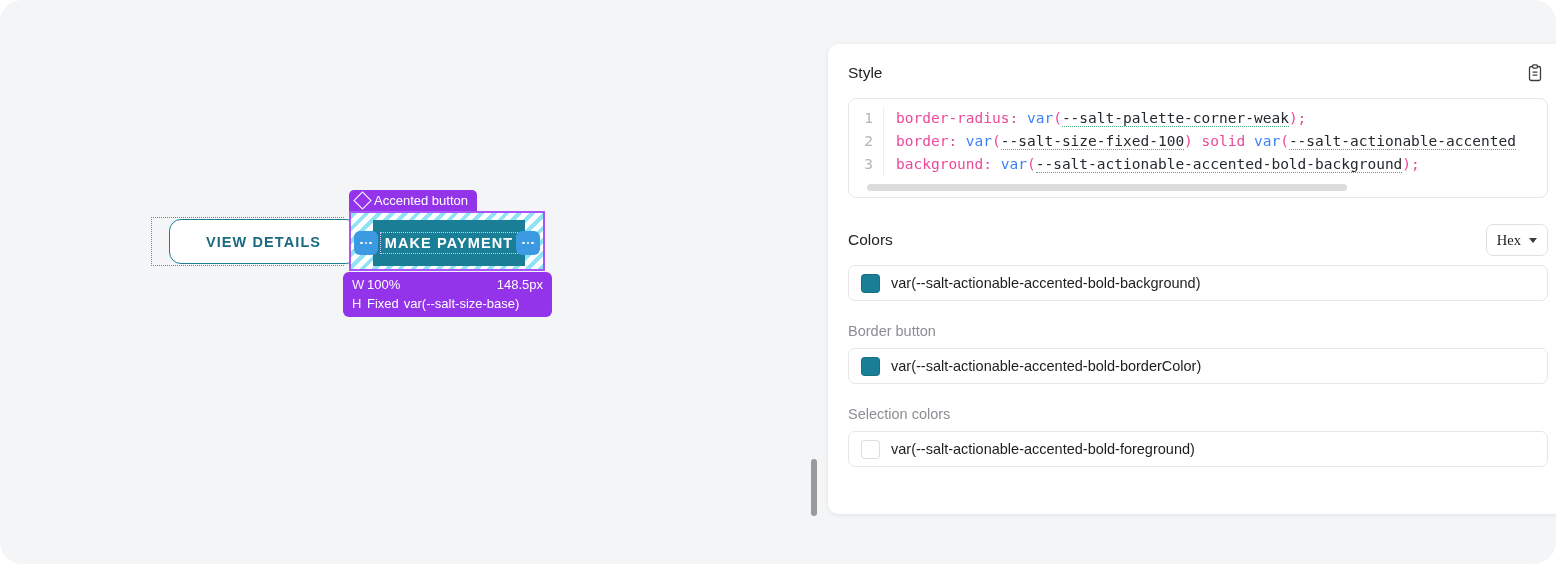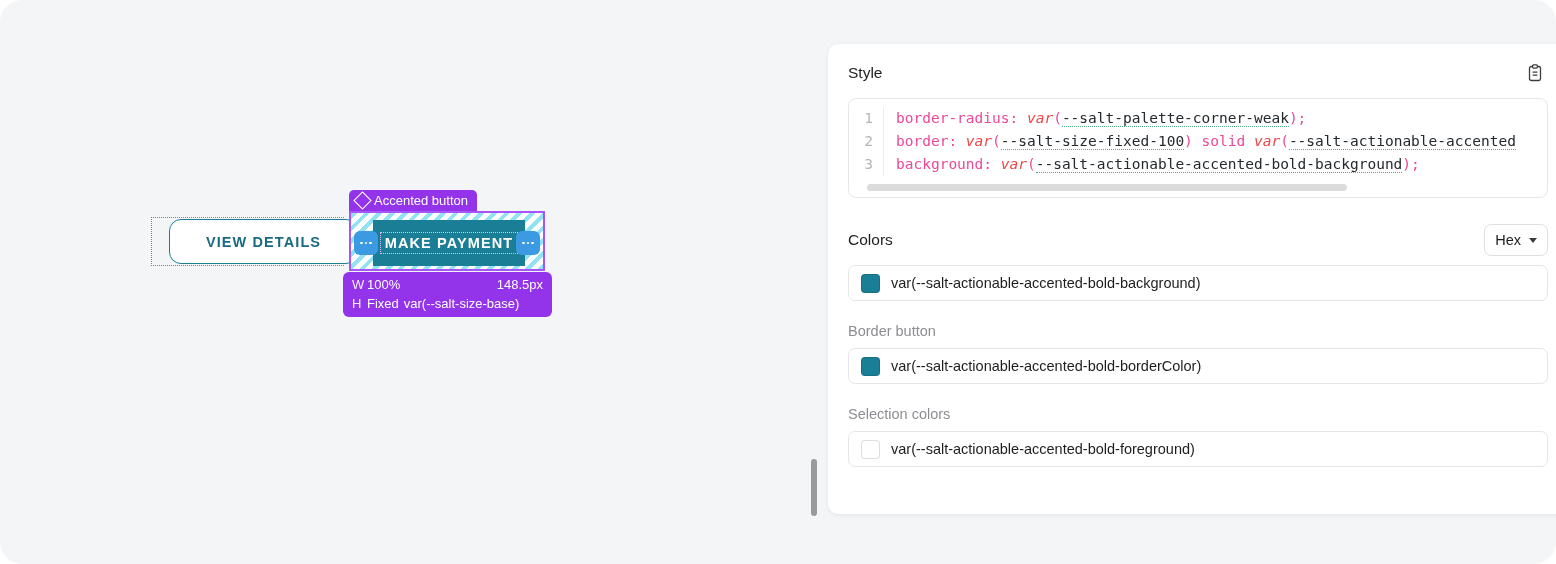--- a/index.html
+++ b/index.html
@@ -257,21 +257,21 @@
     color: #b5b5b5;
     user-select: none;
     box-sizing: border-box;
   }
   .line-code {
     flex: 1 1 auto;
     color: #24292e;
     padding-left: 12px;
     border-left: 1px solid #ededed;
   }
-  .tok-var  { color: #ef4444; font-style: italic; }
+  .tok-var  { color: #3b82f6; }
   .tok-kw   { color: #ec4899; }
   .tok-name {
     color: #24292e;
     border-bottom: 1.5px dotted #4caf82;
   }
   .tok-punct { color: #ec4899; }
 
   #code-hscroll-thumb {
     position: absolute;
     left: 18px;
@@ -290,20 +290,21 @@
     border-radius: 7px;
     height: 30px;
     padding: 0 10px;
     display: flex;
     align-items: center;
     gap: 8px;
     font-size: 14.5px;
     color: #1e1e1e;
     background: #ffffff;
     cursor: pointer;
+    font-family: Liberation Serif, serif;
   }
   .chev {
     width: 0; height: 0;
     border-left: 4px solid transparent;
     border-right: 4px solid transparent;
     border-top: 5px solid #3c3c3c;
     display: block;
   }
 
   .group-label {

